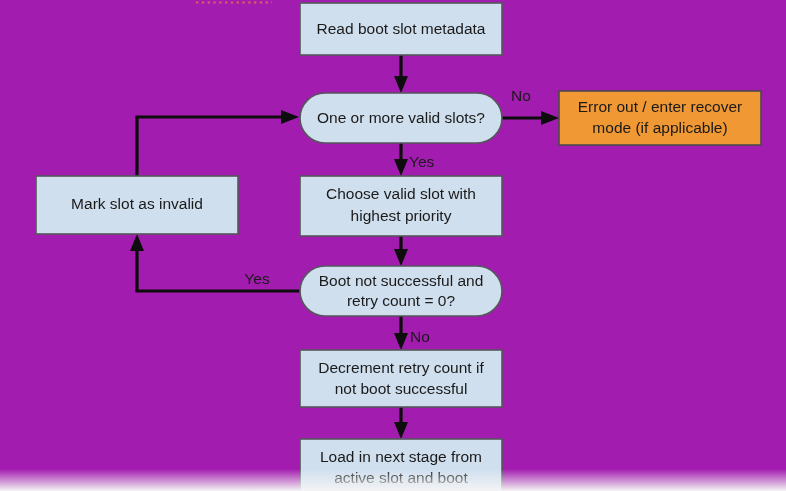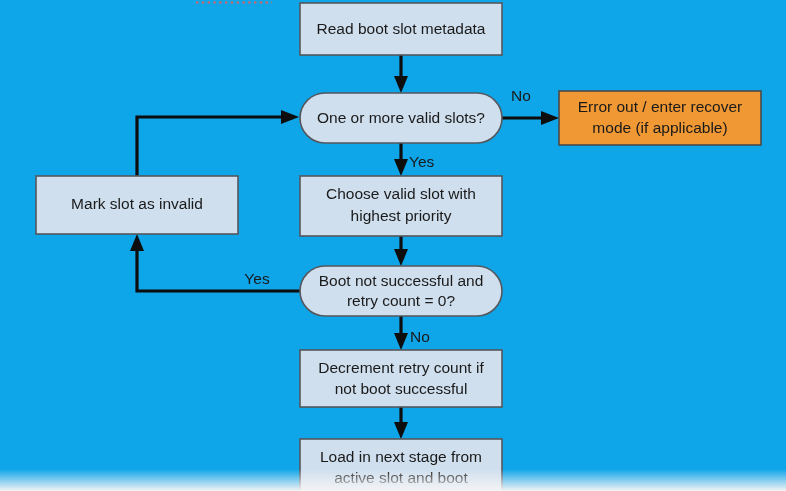--- a/index.html
+++ b/index.html
@@ -7,21 +7,21 @@
     padding: 0;
     background: #ffffff;
   }
   body {
     font-family: "Liberation Sans", sans-serif;
   }
   #canvas {
     position: relative;
     width: 786px;
     height: 491px;
-    background: #0ea5e9;
+    background: #a21caf;
     overflow: hidden;
   }
   #bottom-fade {
     position: absolute;
     left: 0;
     bottom: 0;
     width: 786px;
     height: 22px;
     background: linear-gradient(to bottom, rgba(250,250,250,0) 0%, rgba(244,244,245,1) 100%);
     pointer-events: none;

